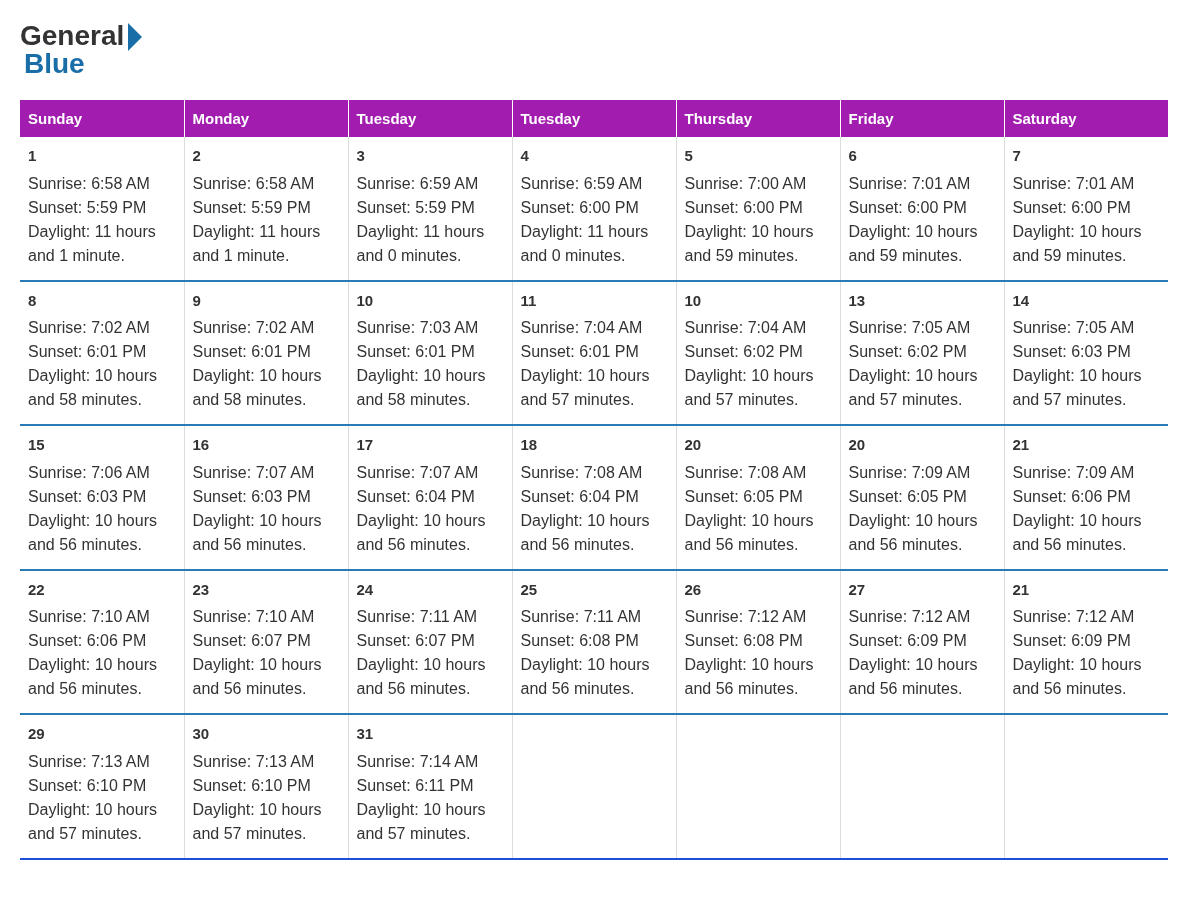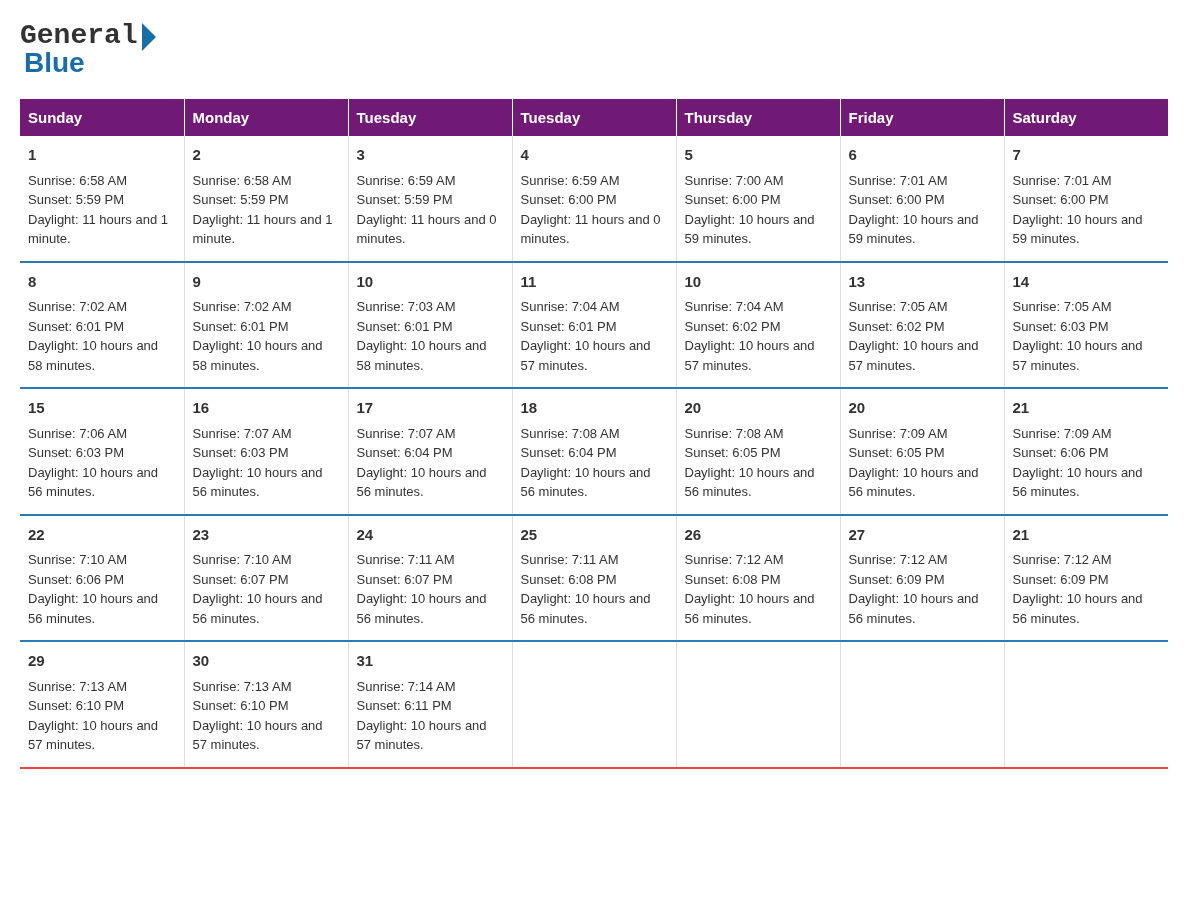--- a/index.html
+++ b/index.html
@@ -22,21 +22,20 @@
       align-items: flex-start;
     }
     .logo-top {
       display: flex;
       align-items: center;
     }
     .logo-general {
       font-size: 28px;
       font-weight: bold;
       color: #333;
-      font-family: Liberation Mono, monospace;
     }
     .logo-arrow {
       width: 0;
       height: 0;
       border-left: 14px solid #1a6ea8;
       border-top: 14px solid transparent;
       border-bottom: 14px solid transparent;
       margin-left: 4px;
       margin-top: 2px;
     }
@@ -60,21 +59,21 @@
       font-size: 22px;
       color: #555;
       margin-top: 6px;
     }
     table {
       width: 100%;
       border-collapse: collapse;
       font-size: 13px;
     }
     thead tr {
-      background-color: #701a75;
+      background-color: #a21caf;
       color: #fff;
     }
     thead th {
       padding: 10px 8px;
       text-align: left;
       font-weight: bold;
       font-size: 15px;
       border-right: 1px solid #fff;
     }
     thead th:last-child {
@@ -94,25 +93,25 @@
     tbody td:last-child {
       border-right: none;
     }
     .day-num {
       font-size: 15px;
       font-weight: bold;
       display: block;
       margin-bottom: 4px;
     }
     .day-info {
-      font-size: 13px;
+      font-size: 16px;
       color: #333;
     }
     tbody tr:last-child {
-      border-bottom: 2px solid #ef4444;
+      border-bottom: 2px solid #1d4ed8;
     }
     .empty-cell {
       background: #fff;
     }
   </style>
 </head>
 <body>
 
 <div class="header-area">
   <div class="logo">

